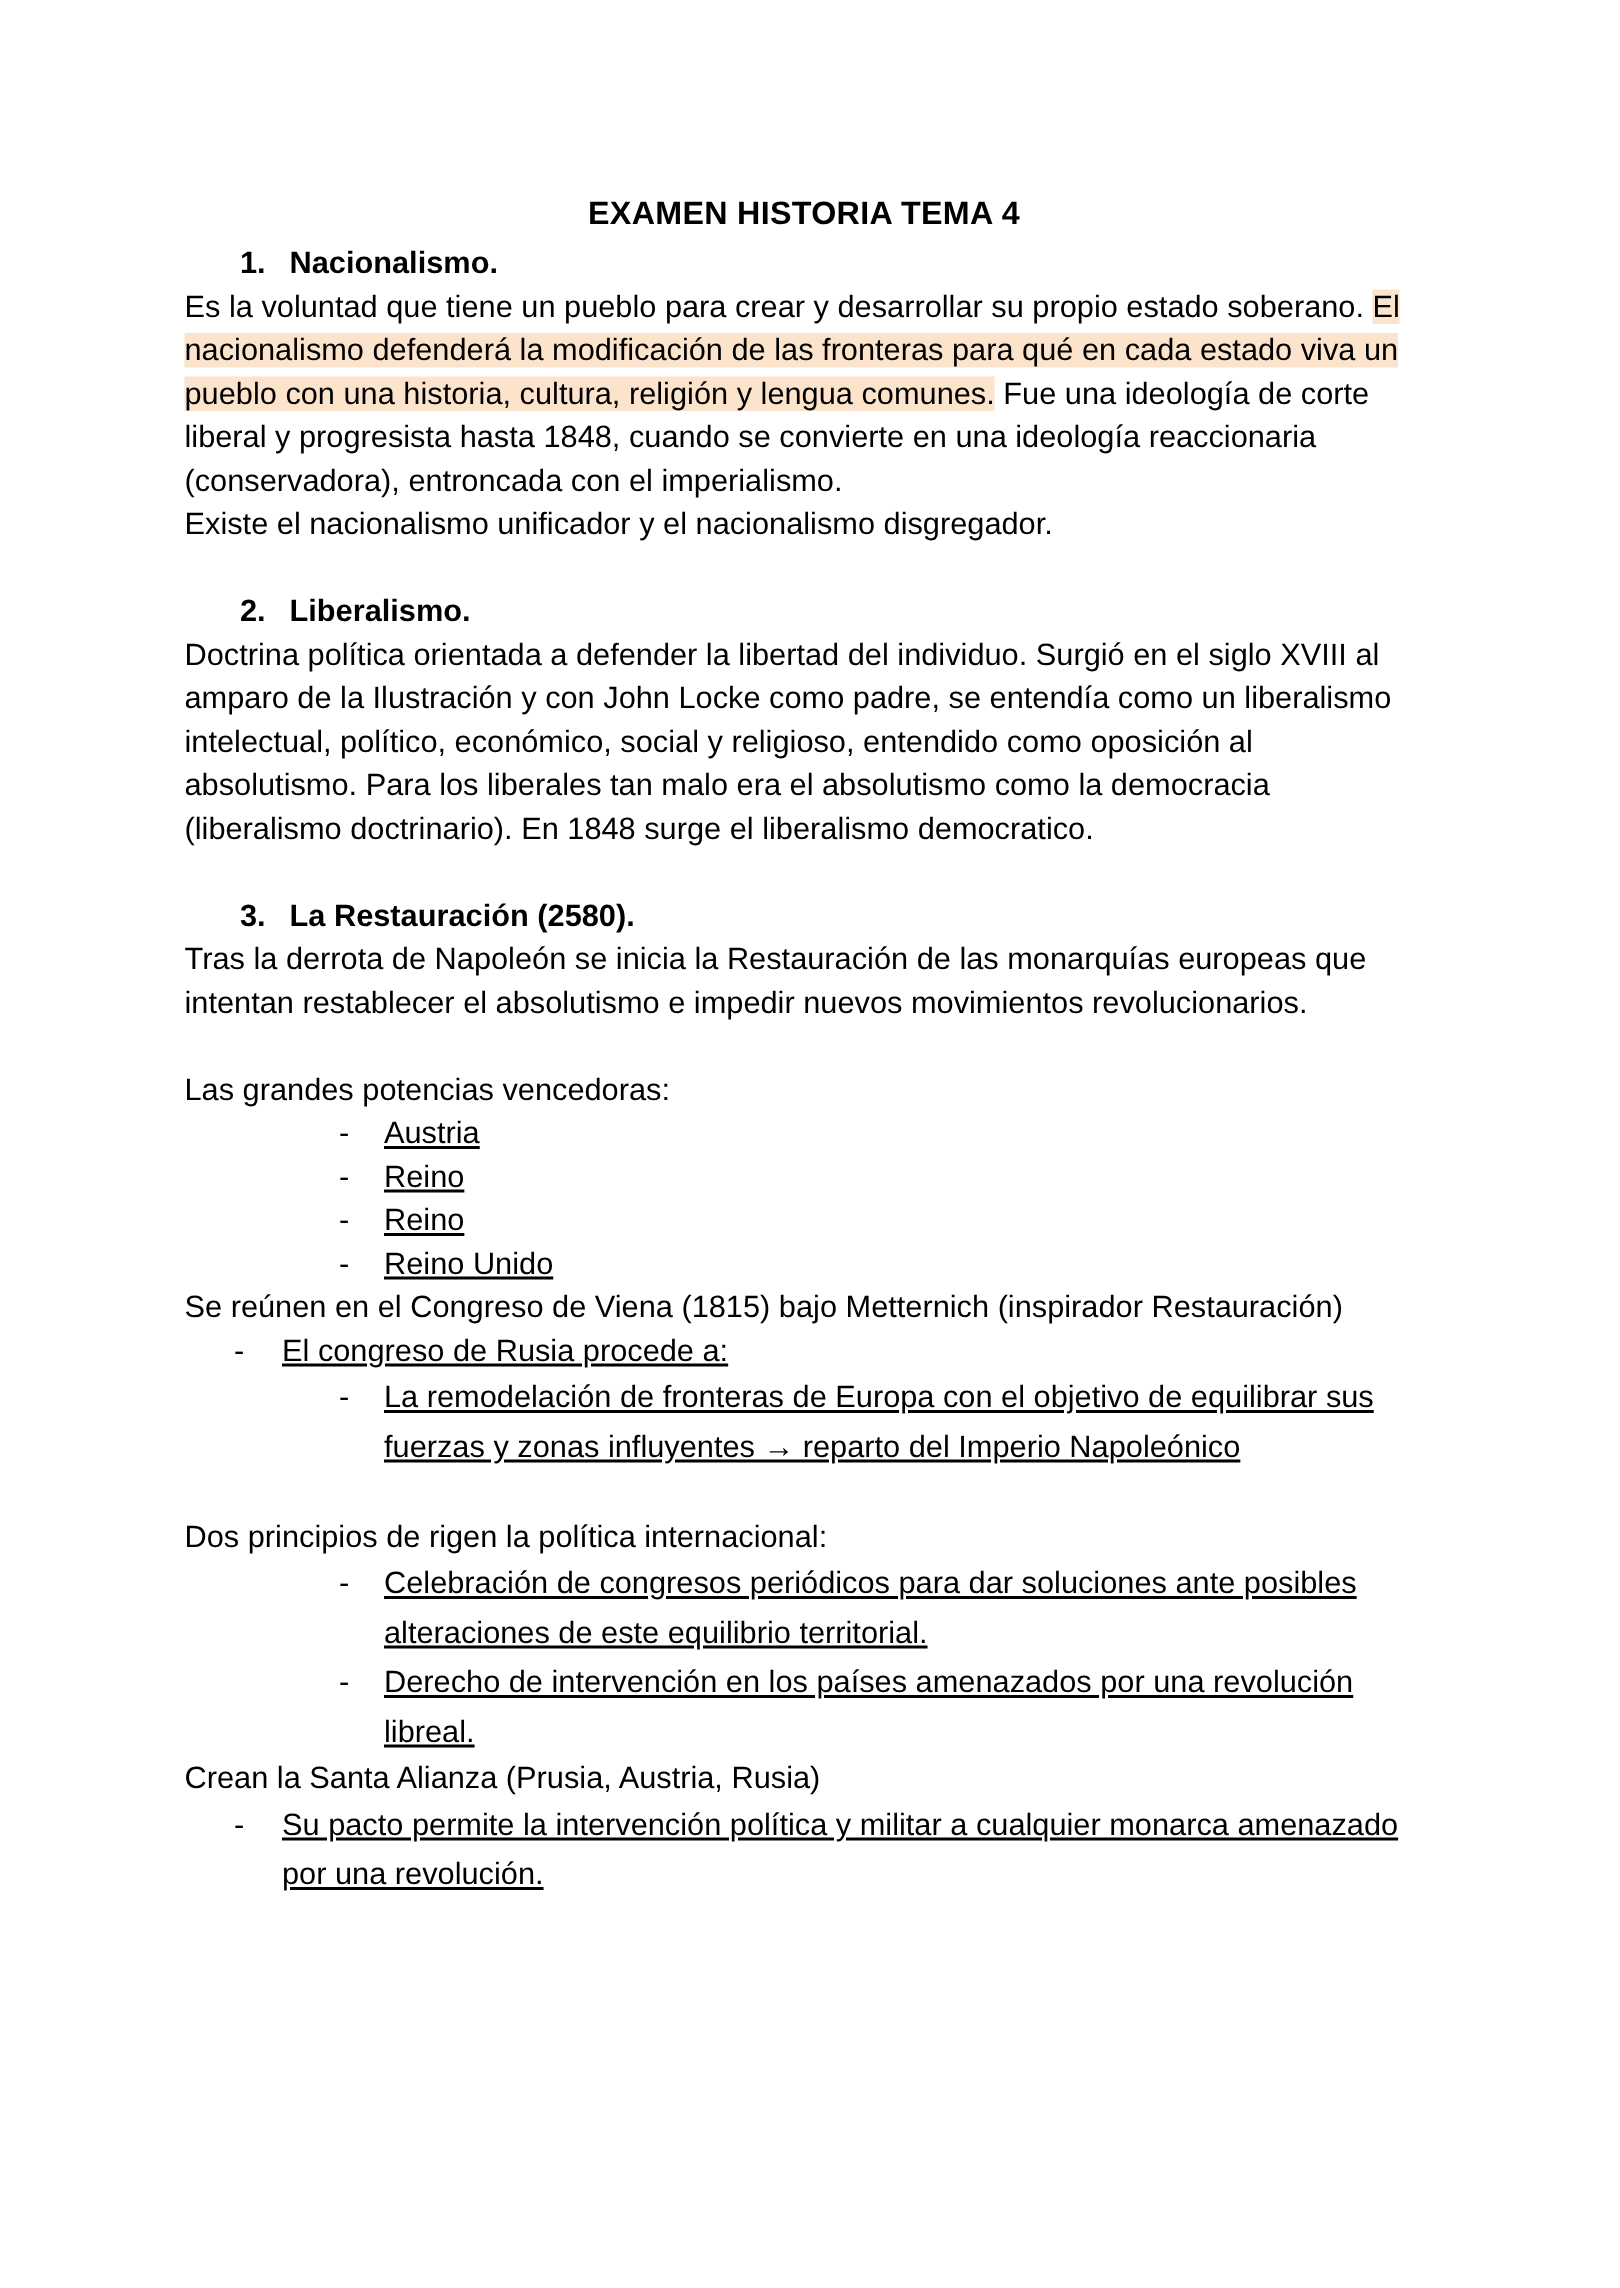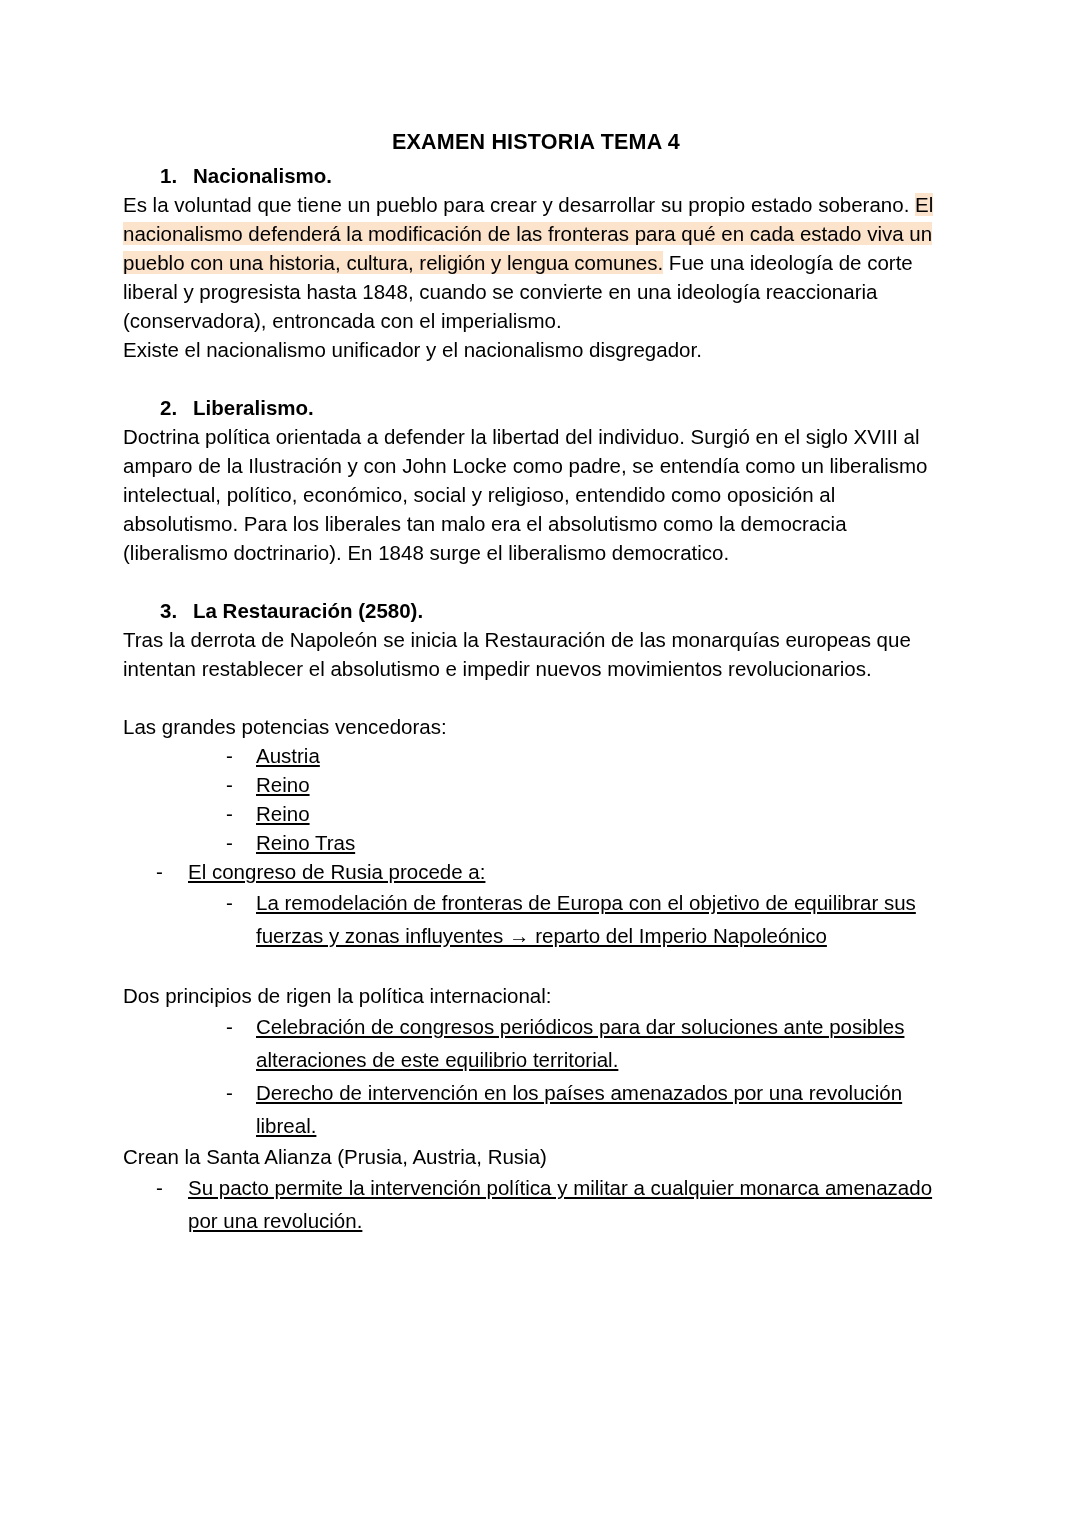--- a/index.html
+++ b/index.html
@@ -143,23 +143,24 @@
     <div class="bullet lvl2">
       <span class="dash">-</span>
       <span class="btext">Reino</span>
     </div>
     <div class="bullet lvl2">
       <span class="dash">-</span>
       <span class="btext">Reino</span>
     </div>
     <div class="bullet lvl2">
       <span class="dash">-</span>
-      <span class="btext">Reino Tras</span>
+      <span class="btext">Reino Unido</span>
     </div>
 
+    <p class="para">Se reúnen en el Congreso de Viena (1815) bajo Metternich (inspirador Restauración)</p>
 
 
     <div class="bullet lvl1">
       <span class="dash">-</span>
       <span class="btext">El congreso de Rusia procede a:</span>
     </div>
 
     <div class="bullet lvl2 loose">
       <span class="dash">-</span>
       <span class="btext">La remodelación de fronteras de Europa con el objetivo de equilibrar sus fuerzas y zonas influyentes → reparto del Imperio Napoleónico</span>

